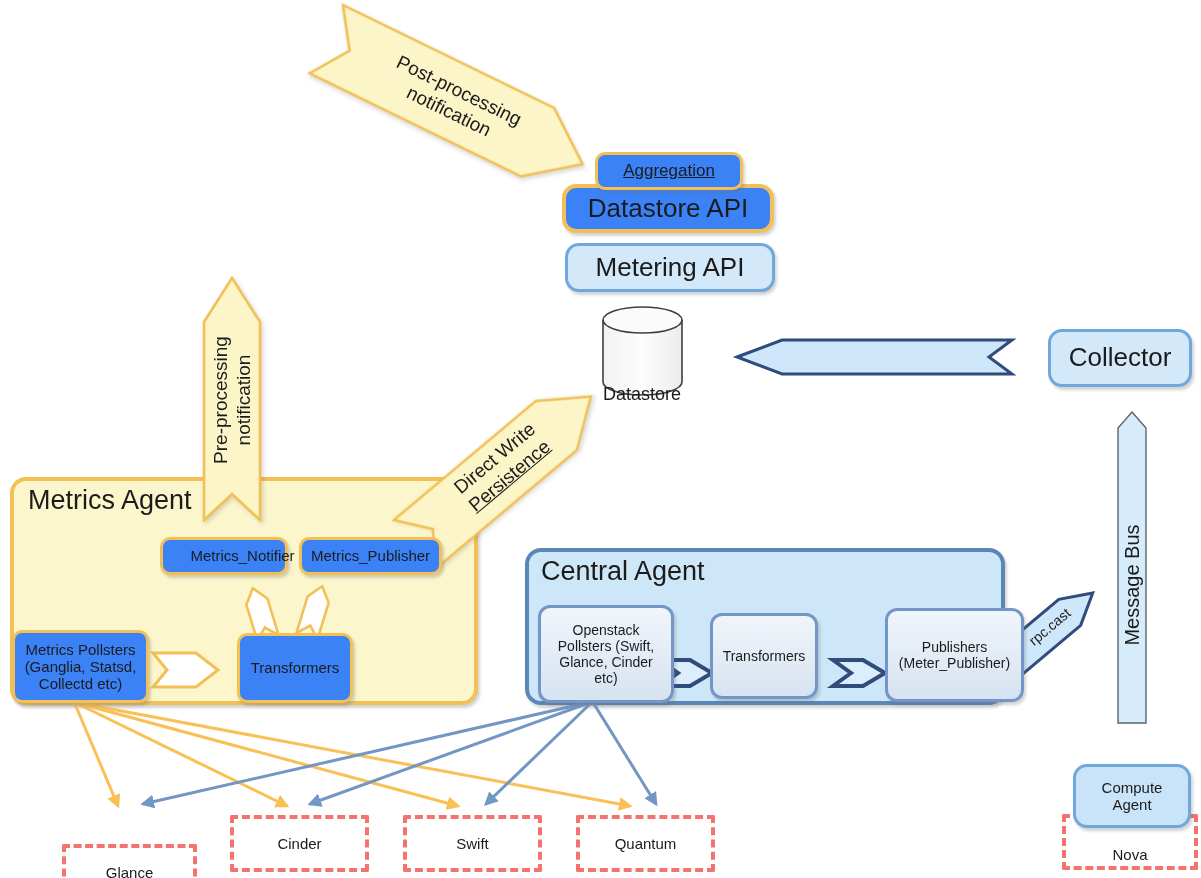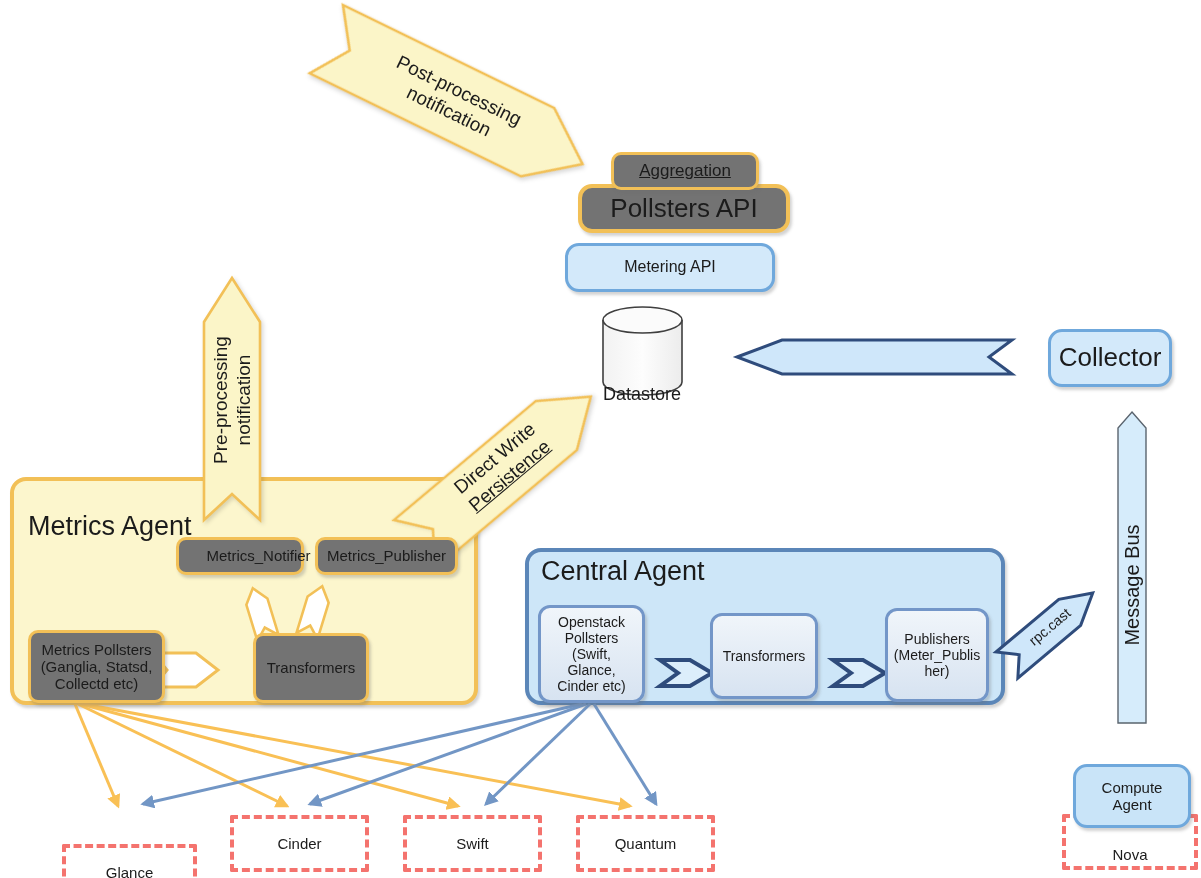--- a/index.html
+++ b/index.html
@@ -7,21 +7,21 @@
     position:relative;width:1201px;height:878px;background:#fff;overflow:hidden;
     font-family:"Liberation Sans", sans-serif;color:#1b1b1b;
   }
   .abs{position:absolute;box-sizing:border-box;}
   .box{
     position:absolute;box-sizing:border-box;display:flex;align-items:center;justify-content:center;
     text-align:center;line-height:1.15;
     box-shadow:2px 3px 3px rgba(110,110,110,0.30);
   }
   .yellow-big{background:#FCF6CD;border:4px solid #F2C057;border-radius:16px;}
-  .yellow-box{background:#737373;border:3px solid #F2C057;border-radius:10px;margin-left:16px;}
+  .yellow-box{background:#3b82f6;border:3px solid #F2C057;border-radius:10px;}
   .blue-box{background:#D3E9FA;border:3px solid #6FA8DC;border-radius:13px;}
   .central{background:#CDE6F8;border:4px solid #5B86B8;border-radius:16px;}
   .inner-blue{
     background:linear-gradient(#F0F5FA,#D7E3F1);
     border:3px solid #7396C8;border-radius:12px;
   }
   .dashed{
     position:absolute;box-sizing:border-box;border:4px dashed #F4736E;border-radius:2px;
     display:flex;align-items:center;justify-content:center;font-size:15px;
   }
@@ -35,21 +35,21 @@
   .u{text-decoration:underline;}
   .svc-nova{align-items:flex-start;text-align:center;}
   .svc-nova .nova-pad{margin-top:28px;}
 </style>
 </head>
 <body>
 
 <div class="stage">
 
   <div class="box yellow-big z1" style="left:10px;top:477px;width:468px;height:228px;"></div>
-  <div class="title" style="left:28px;top:485px;margin-top:26px;">Metrics Agent</div>
+  <div class="title" style="left:28px;top:485px;">Metrics Agent</div>
 
   <div class="box central z1" style="left:525px;top:548px;width:480px;height:157px;"></div>
   <div class="title" style="left:541px;top:556px;">Central Agent</div>
 
   <svg class="overlay" width="1201" height="878" viewBox="0 0 1201 878">
     <defs>
       <linearGradient id="cylGrad" x1="0" y1="0" x2="1" y2="0">
         <stop offset="0" stop-color="#f2f2f2"></stop>
           <stop offset="0.5" stop-color="#fdfdfd"></stop>
           <stop offset="1" stop-color="#ececec"></stop>
@@ -140,52 +140,52 @@
   </div>
 
   <div class="ribbon-text" style="left:1132px;top:585px;transform:translate(-50%,-50%) rotate(-90deg);font-size:20px;">Message Bus</div>
 
   <div class="ribbon-text" style="left:1050px;top:627px;transform:translate(-50%,-50%) rotate(-40deg);font-size:14px;">rpc.cast</div>
 
   <div class="box yellow-box z4" style="left:595px;top:152px;width:148px;height:38px;font-size:17px;">
     <span class="u">Aggregation</span>
   </div>
   <div class="box yellow-box z3" style="left:562px;top:184px;width:212px;height:49px;font-size:26px;border-width:4px;border-radius:14px;">
-    <span>Pollsters API</span>
-  </div>
-  <div class="box blue-box z3" style="left:565px;top:243px;width:210px;height:49px;font-size:16px;border-radius:14px;">
+    <span>Datastore API</span>
+  </div>
+  <div class="box blue-box z3" style="left:565px;top:243px;width:210px;height:49px;font-size:26px;border-radius:14px;">
     <span>Metering API</span>
   </div>
 
   <div class="abs" style="left:642px;top:384px;transform:translateX(-50%);font-size:18px;z-index:3;">Datastore</div>
 
-  <div class="box blue-box z3" style="left:1048px;top:329px;width:124px;height:58px;font-size:26px;border-radius:14px;">
+  <div class="box blue-box z3" style="left:1048px;top:329px;width:144px;height:58px;font-size:26px;border-radius:14px;">
     <span>Collector</span>
   </div>
 
   <div class="box yellow-box z3" style="left:160px;top:537px;width:128px;height:38px;font-size:15px;padding-left:37px;">
     <span>Metrics_Notifier</span>
   </div>
   <div class="box yellow-box z3" style="left:299px;top:537px;width:143px;height:38px;font-size:15px;">
     <span>Metrics_Publisher</span>
   </div>
   <div class="box yellow-box z3" style="left:12px;top:630px;width:137px;height:73px;font-size:15px;padding:2px;">
     <span>Metrics Pollsters (Ganglia, Statsd, Collectd etc)</span>
   </div>
   <div class="box yellow-box z3" style="left:237px;top:633px;width:116px;height:70px;font-size:15px;">
     <span>Transformers</span>
   </div>
 
-  <div class="box inner-blue z3" style="left:538px;top:605px;width:107px;height:98px;font-size:14px;padding:15px;">
+  <div class="box inner-blue z3" style="left:538px;top:605px;width:136px;height:98px;font-size:14px;padding:15px;">
     <span>Openstack Pollsters (Swift, Glance, Cinder etc)</span>
   </div>
   <div class="box inner-blue z3" style="left:710px;top:613px;width:108px;height:86px;font-size:14px;">
     <span>Transformers</span>
   </div>
-  <div class="box inner-blue z3" style="left:885px;top:608px;width:104px;height:94px;font-size:14px;padding:4px;overflow-wrap:anywhere;">
+  <div class="box inner-blue z3" style="left:885px;top:608px;width:139px;height:94px;font-size:14px;padding:4px;overflow-wrap:anywhere;">
     <span>Publishers (Meter_Publisher)</span>
   </div>
 
   <div class="box blue-box z4" style="left:1073px;top:764px;width:118px;height:64px;font-size:15px;border-radius:14px;background:#C9E4F8;">
     <span style="width:72px;">Compute Agent</span>
   </div>
 
   <div class="dashed z3" style="left:62px;top:844px;width:135px;height:57px;">
     <span>Glance</span>
   </div>

